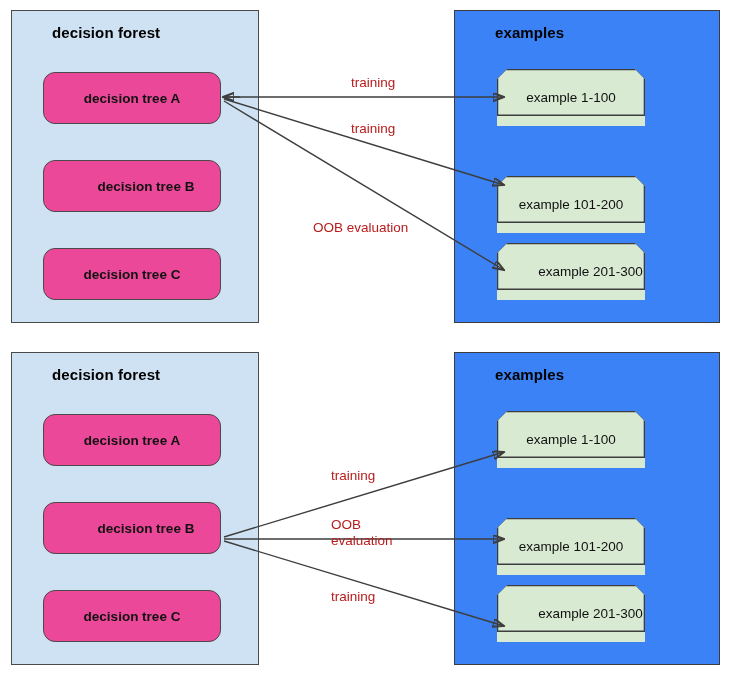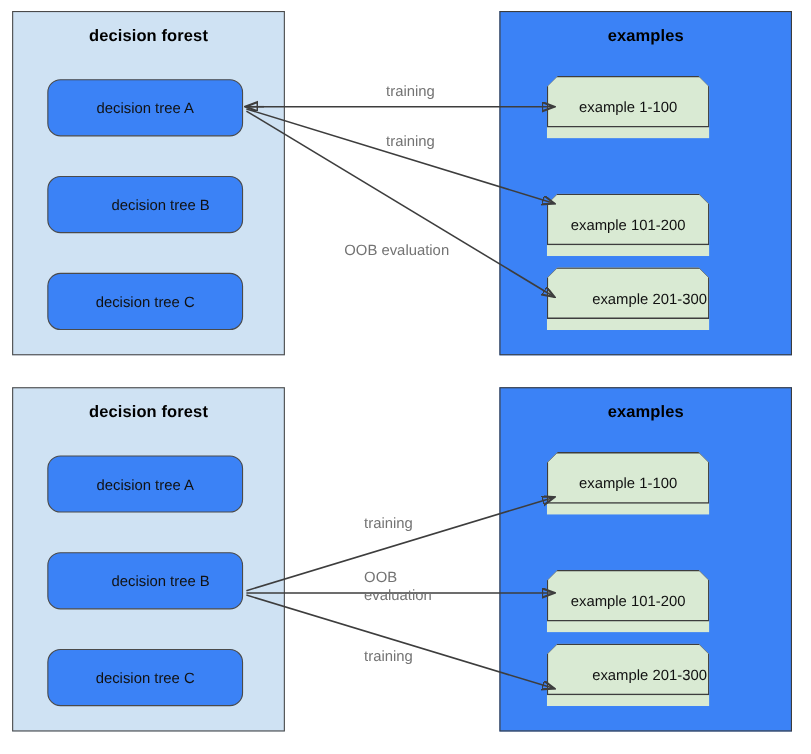--- a/index.html
+++ b/index.html
@@ -44,43 +44,45 @@
     height: 313px;
     background: #3b82f6;
     border: 1.5px solid #3c3c3c;
     box-sizing: border-box;
   }
 
   .group-title {
     position: absolute;
     left: 0;
     width: 100%;
-    text-align: center;
+    text-align: left;
     font-size: 15px;
     font-weight: bold;
     letter-spacing: 0.1px;
+    padding-left: 40px;
   }
   .forest-box .group-title   { top: 13px; }
   .examples-box .group-title { top: 13px; }
 
   
   .tree-node {
     position: absolute;
     left: 31px;
     width: 178px;
     height: 52px;
-    background: #3b82f6;
+    background: #ec4899;
     border: 1.4px solid #4a4a4a;
     border-radius: 12px;
     box-sizing: border-box;
     display: flex;
     align-items: center;
     justify-content: center;
     font-size: 13.5px;
     color: #111;
+    font-weight: bold;
   }
   .tree-node.n0 { top: 61px; }
   .tree-node.n1 { top: 149px; padding-left: 28px; }
   .tree-node.n2 { top: 237px; text-align: right; }
 
   
   .ex-node {
     position: absolute;
     left: 42px;
     width: 148px;
@@ -113,21 +115,21 @@
     width: 737px;
     height: 343px;
     pointer-events: none;
   }
   .edges line, .edges path { stroke: #3d3d3d; stroke-width: 1.4px; fill: none; }
 
   
   .edge-label {
     position: absolute;
     font-size: 13.5px;
-    color: #737373;
+    color: #b91c1c;
     background: transparent;
     white-space: nowrap;
     line-height: 1.18;
   }
 </style>
 </head>
 <body>
 
 <div class="panel" id="panel-top">
 

